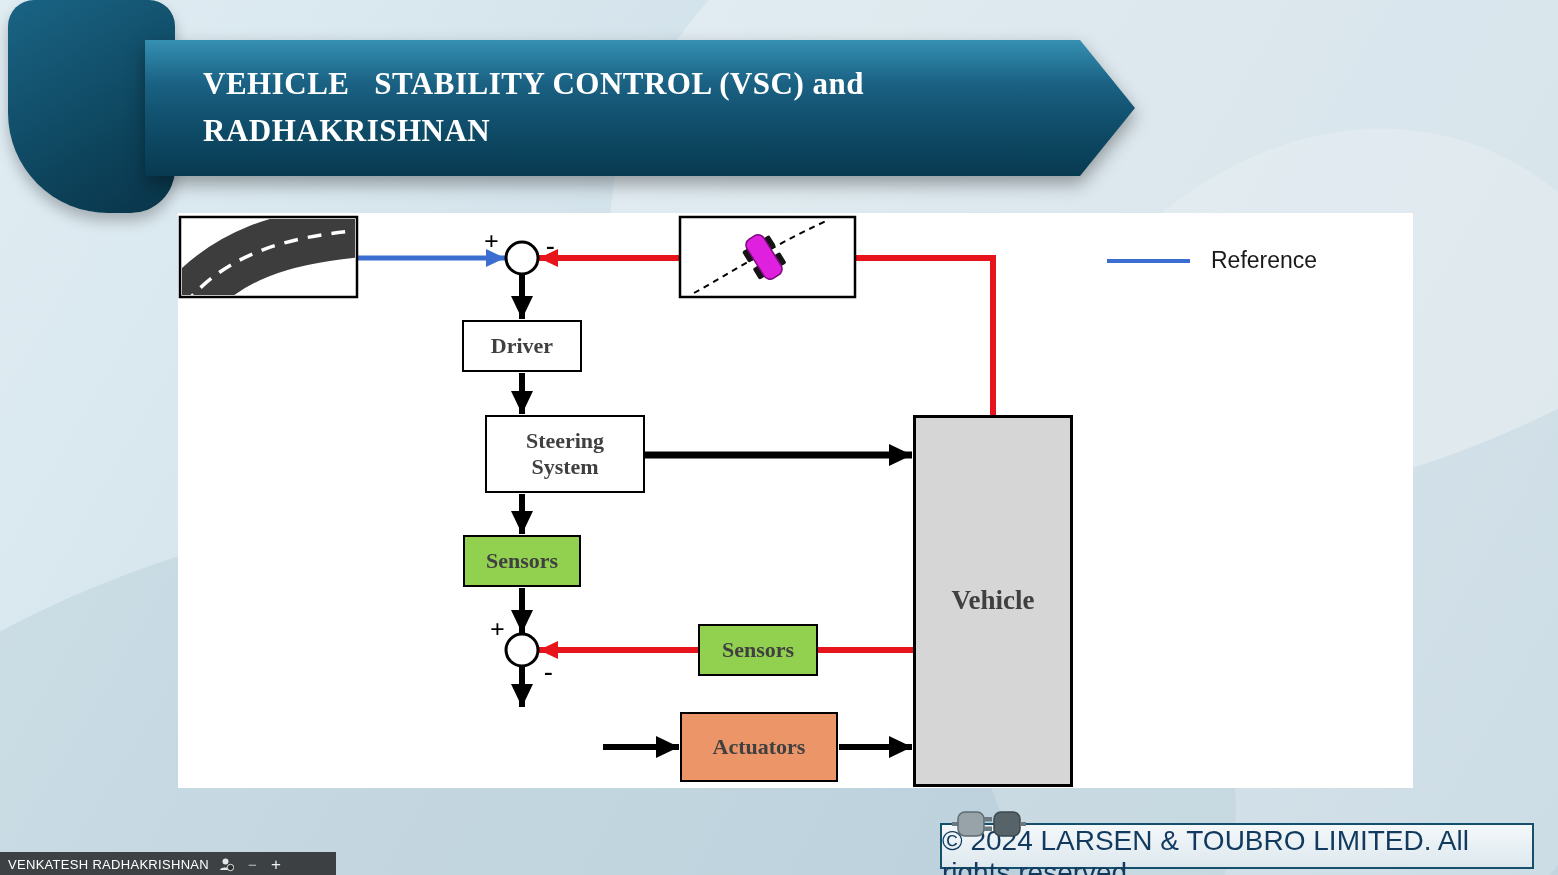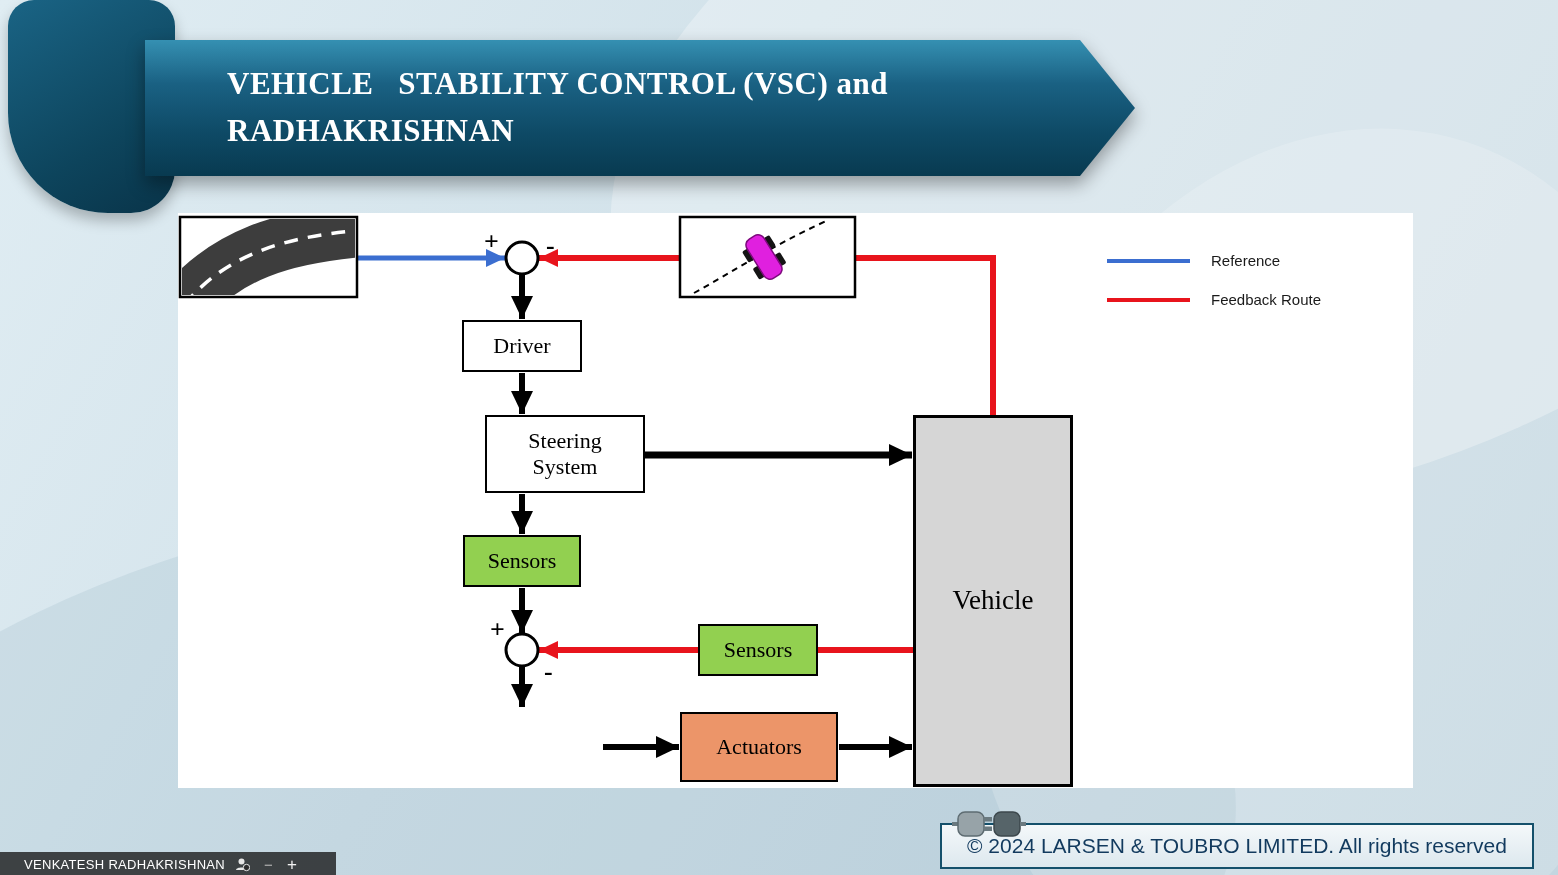--- a/index.html
+++ b/index.html
@@ -27,31 +27,31 @@
   .banner-wrap{position:absolute; left:145px; top:40px; width:990px; height:136px;
     filter:drop-shadow(0 8px 9px rgba(0,0,0,0.35));}
   .banner{
     width:100%; height:100%;
     background:linear-gradient(180deg,#3590b2 0%,#1a6183 32%,#0e4a66 68%,#083a50 100%);
     clip-path:polygon(0 0, calc(100% - 55px) 0, 100% 50%, calc(100% - 55px) 100%, 0 100%);
     padding:20px 0 0 58px;
   }
   .title-line{
     font-family:"Liberation Serif", serif; font-weight:bold; color:#ffffff;
-    font-size:31px; line-height:1.52; white-space:pre-wrap; letter-spacing:0.5px;margin-left:24px;
+    font-size:31px; line-height:1.52; white-space:pre-wrap; letter-spacing:0.5px;
   }
 
   .panel{position:absolute; left:178px; top:213px; width:1235px; height:575px; background:#ffffff;}
   .panel svg.diagram{position:absolute; left:0; top:0;}
 
   .block{
     position:absolute; border:2.5px solid #000; background:#fff;
     display:flex; flex-direction:column; align-items:center; justify-content:center;
-    font-family:"Liberation Serif", serif; font-weight:normal; font-size:22px;
-    color:#000000; text-align:center; line-height:1.18;
+    font-family:"Liberation Serif", serif; font-weight:bold; font-size:22px;
+    color:#404040; text-align:center; line-height:1.18;
   }
   .b-driver   {left:284px; top:107px; width:120px; height:52px;}
   .b-steering {left:265px; top:202px; width:160px; height:78px;margin-left:42px;}
   .b-sensors1 {left:285px; top:322px; width:118px; height:52px; background:#92d050;}
   .b-sensors2 {left:520px; top:411px; width:120px; height:52px; background:#92d050;}
   .b-esc      {left:266px; top:495px; width:158px; height:78px; background:#fcfc3c;}
   .b-actuators{left:502px; top:499px; width:158px; height:70px; background:#ec9569;}
   .b-vehicle  {left:735px; top:202px; width:160px; height:372px; background:#d6d6d6;
                border-width:3px; font-size:27px;}
 
@@ -59,34 +59,34 @@
         font-size:26px; color:#000; line-height:1;}
   .s-j1p{left:306px; top:16px;}
   .s-j1m{left:368px; top:20px;}
   .s-j2p{left:312px; top:404px;}
   .s-j2m{left:366px; top:446px;}
 
   .legend{position:absolute; left:929px; top:28px;}
   .legend-row{display:flex; align-items:center; height:39px;}
   .legend-line{width:83px; height:4px;}
   .ll-ref{background:#3b6ed0;} .ll-fwd{background:#000000;} .ll-fbk{background:#e8141c;}
-  .legend-label{margin-left:21px; font-size:15px; color:#1a1a1a;}
+  .legend-label{margin-left:21px; font-size:23px; color:#1a1a1a;}
 
   .copyright-box{
     position:absolute; left:940px; top:823px; width:594px; height:46px;
     border:2px solid #14506b; background:linear-gradient(180deg,#f4f8fa,#dde8ee);
-    display:flex; align-items:center; justify-content:center;
-    font-size:21px; color:#123a5e; 
+    display:flex; justify-content:center;
+    font-size:28px; color:#123a5e; 
   }
   .plug-icon{position:absolute; left:952px; top:804px; width:74px; height:40px;}
 
   .presenter-bar{
     position:absolute; left:0; top:852px; width:336px; height:24px;
     background:rgba(22,22,22,0.78); display:flex; align-items:center;
-    color:#ffffff; font-size:13px; padding:0 24px; letter-spacing:0.3px;
+    color:#ffffff; font-size:13px; padding:0 8px; letter-spacing:0.3px;
   }
   .presenter-name{flex:0 0 auto;}
   .pb-icons{display:flex; align-items:center; margin-left:10px; gap:14px;}
   .pb-btn{cursor:pointer; line-height:1;}
   .pb-minus{color:#b9b9b9; font-size:15px;}
   .pb-plus{color:#f2f2f2; font-size:17px;}
 </style>
 </head>
 <body>
 
@@ -198,24 +198,20 @@
     </div>
     <div class="block b-actuators">
       <span>Actuators</span>
     </div>
 
     <div class="legend">
       <div class="legend-row">
         <div class="legend-line ll-ref"></div>
         <span class="legend-label">Reference</span>
       </div>
-      <div class="legend-row">
-        <div class="legend-line ll-fbk"></div>
-        <span class="legend-label">Feedback Route</span>
-      </div>
     </div>
   </div>
 
   <div class="copyright-box">
     <span>© 2024 LARSEN &amp; TOUBRO LIMITED. All rights reserved</span>
   </div>
   <svg class="plug-icon" viewBox="0 0 74 40">
     <line x1="0" y1="20" x2="8" y2="20" stroke="#6b7a80" stroke-width="4"></line>
     <rect x="6" y="8" width="26" height="24" rx="7" fill="#97a3a8" stroke="#5e6c72" stroke-width="1.5"></rect>
     <rect x="32" y="13" width="8" height="4.5" fill="#6b7a80"></rect>

